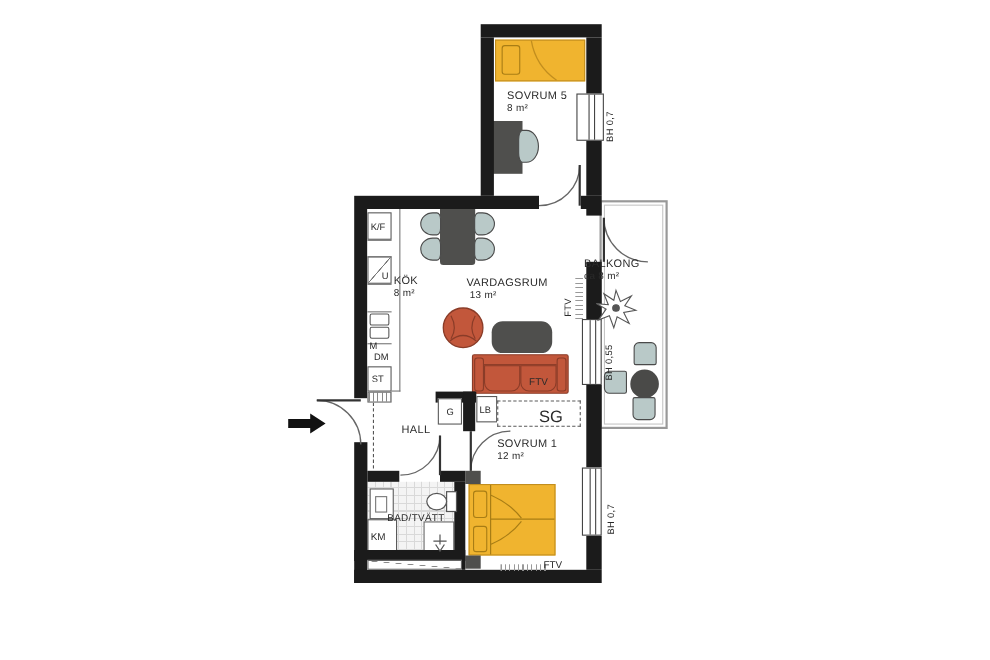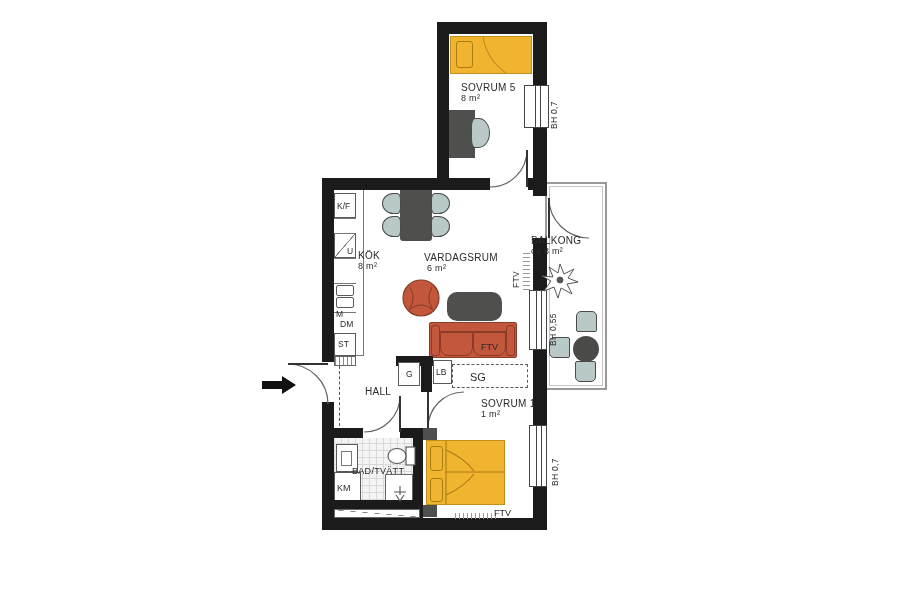--- a/index.html
+++ b/index.html
@@ -83,21 +83,21 @@
   <div class="slbl" style="left:340px;top:319px;">DM</div>
   <div class="box" style="left:334px;top:333px;width:22px;height:23px;"></div>
   <div class="slbl" style="left:338px;top:339px;">ST</div>
   <div style="position:absolute;left:334px;top:356px;width:22px;height:10px;border:1px solid #666;box-sizing:border-box;background:repeating-linear-gradient(90deg,#888 0 1px,transparent 1px 4px) #fff;z-index:21;"></div>
 
   <div class="box" style="left:398px;top:362px;width:22px;height:24px;"></div>
   <div class="slbl" style="left:406px;top:369px;">G</div>
   <div class="box" style="left:433px;top:360px;width:19px;height:24px;"></div>
   <div class="slbl" style="left:436px;top:367px;">LB</div>
   <div class="box" style="left:452px;top:364px;width:76px;height:24px;border-style:dashed;"></div>
-  <div class="slbl" style="left:470px;top:371px;font-size:11px;">SG</div>
+  <div class="slbl" style="left:490px;top:371px;font-size:15px;">SG</div>
   <div style="position:absolute;left:339px;top:366px;width:1px;height:60px;border-left:1px dashed #555;z-index:5;"></div>
 
   <div class="furn-dark" style="left:400px;top:187px;width:32px;height:54px;border-radius:3px;"></div>
   <div class="chair" style="left:382px;top:193px;width:19px;height:21px;border-radius:60% 20% 20% 60% / 50% 30% 30% 50%;"></div>
   <div class="chair" style="left:382px;top:216px;width:19px;height:21px;border-radius:60% 20% 20% 60% / 50% 30% 30% 50%;"></div>
   <div class="chair" style="left:431px;top:193px;width:19px;height:21px;border-radius:20% 60% 60% 20% / 30% 50% 50% 30%;"></div>
   <div class="chair" style="left:431px;top:216px;width:19px;height:21px;border-radius:20% 60% 60% 20% / 30% 50% 50% 30%;"></div>
   <div class="furn-dark" style="left:447px;top:292px;width:55px;height:29px;border-radius:10px;"></div>
   <div class="terra" style="left:429px;top:322px;width:88px;height:36px;border-radius:2px;">
     <div style="position:absolute;left:1px;top:2px;width:9px;height:31px;border:1px solid #8a3c28;border-radius:3px;box-sizing:border-box;"></div>
@@ -184,30 +184,30 @@
   <div class="lbl" style="left:461px;top:82px;">
     <div>SOVRUM 5</div>
     <div class="slbl" style="position:static;font-size:9px;">8 m²</div>
   </div>
   <div class="lbl" style="left:358px;top:250px;">
     <div>KÖK</div>
     <div style="font-size:9px;">8 m²</div>
   </div>
   <div class="lbl" style="left:424px;top:252px;">
     <div>VARDAGSRUM</div>
-    <div style="font-size:9px;padding-left:3px;">6 m²</div>
+    <div style="font-size:9px;padding-left:3px;">13 m²</div>
   </div>
   <div class="lbl" style="left:531px;top:235px;">
     <div>BALKONG</div>
     <div style="font-size:9px;">ca 8 m²</div>
   </div>
   <div class="lbl" style="left:365px;top:386px;">HALL</div>
-  <div class="lbl" style="left:452px;top:398px;margin-left:29px;">
+  <div class="lbl" style="left:452px;top:398px;">
     <div>SOVRUM 1</div>
-    <div style="font-size:9px;">1 m²</div>
+    <div style="font-size:9px;">12 m²</div>
   </div>
   <div class="lbl" style="left:352px;top:466px;font-size:9px;">BAD/TVÄTT</div>
 
   <div class="vtext" style="left:549px;top:85px;height:44px;">BH 0,7</div>
   <div class="vtext" style="left:548px;top:296px;height:50px;">BH 0,55</div>
   <div class="vtext" style="left:550px;top:430px;height:56px;">BH 0,7</div>
   <div class="vtext" style="left:511px;top:252px;height:36px;">FTV</div>
   <div class="slbl" style="left:481px;top:342px;font-size:9px;z-index:41;">FTV</div>
   <div class="slbl" style="left:494px;top:508px;font-size:9px;z-index:41;">FTV</div>
 

